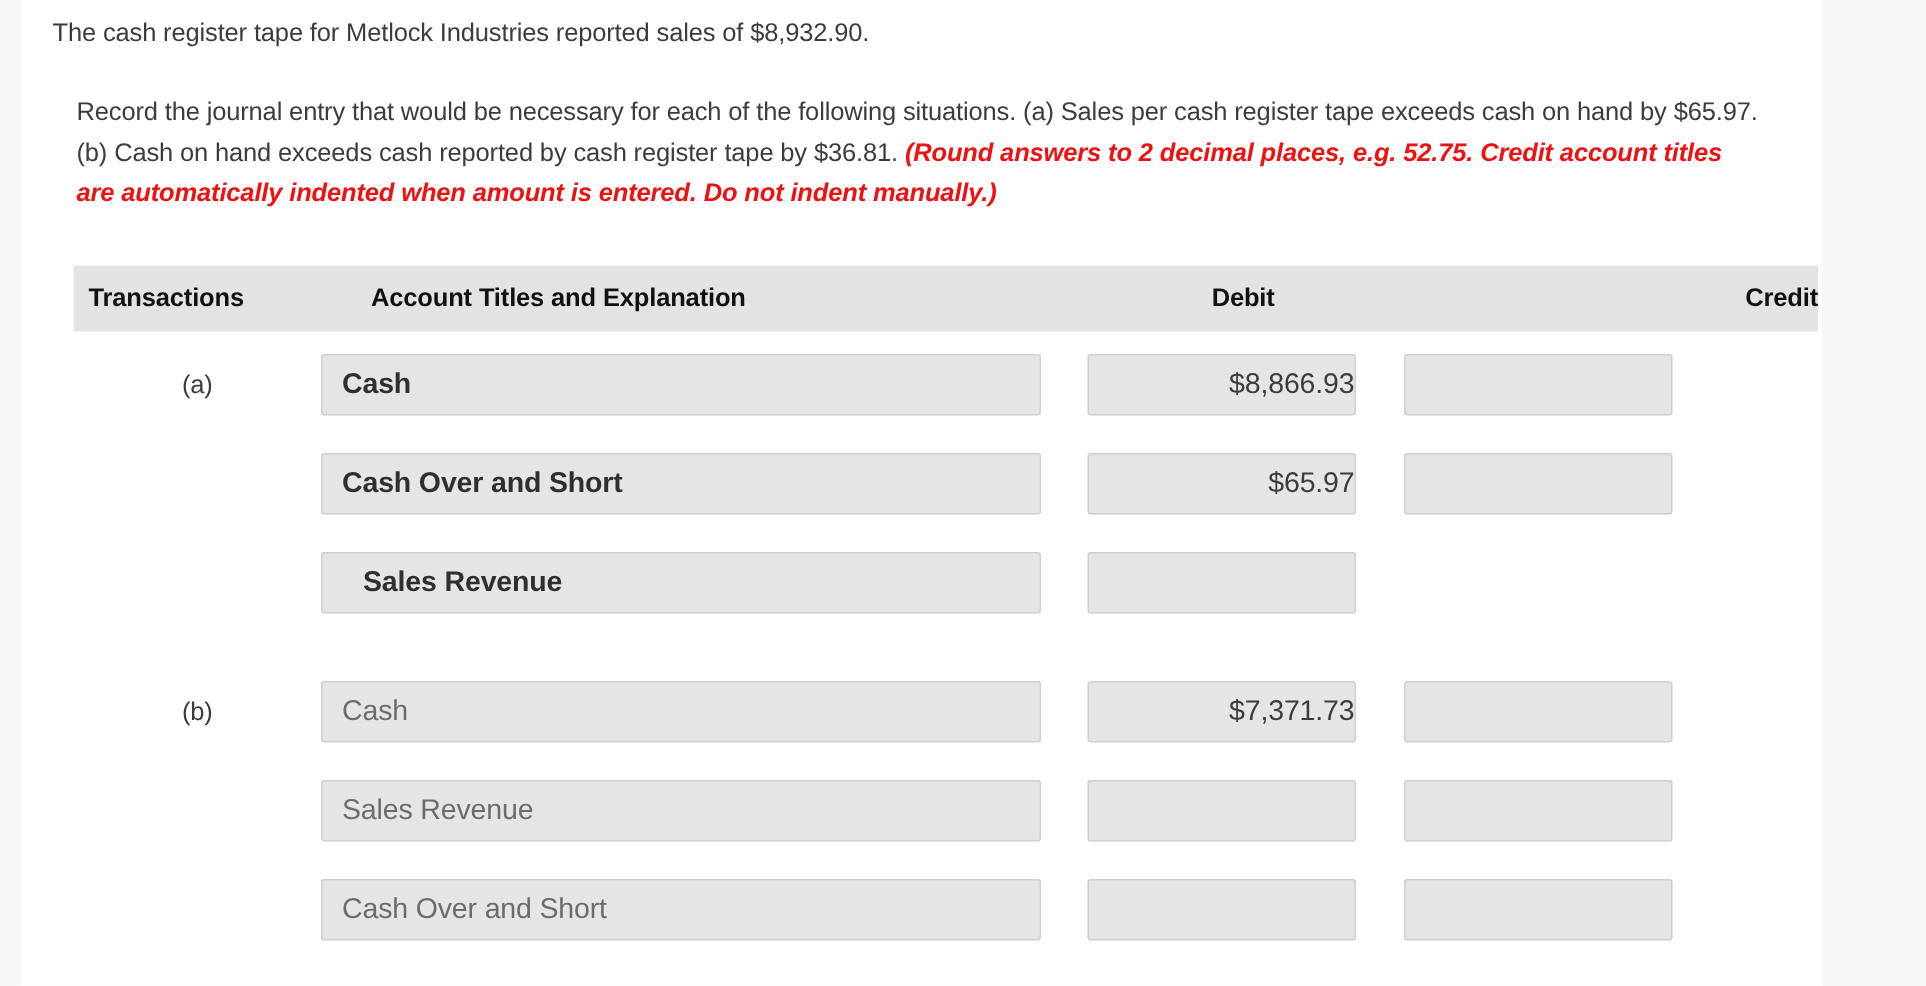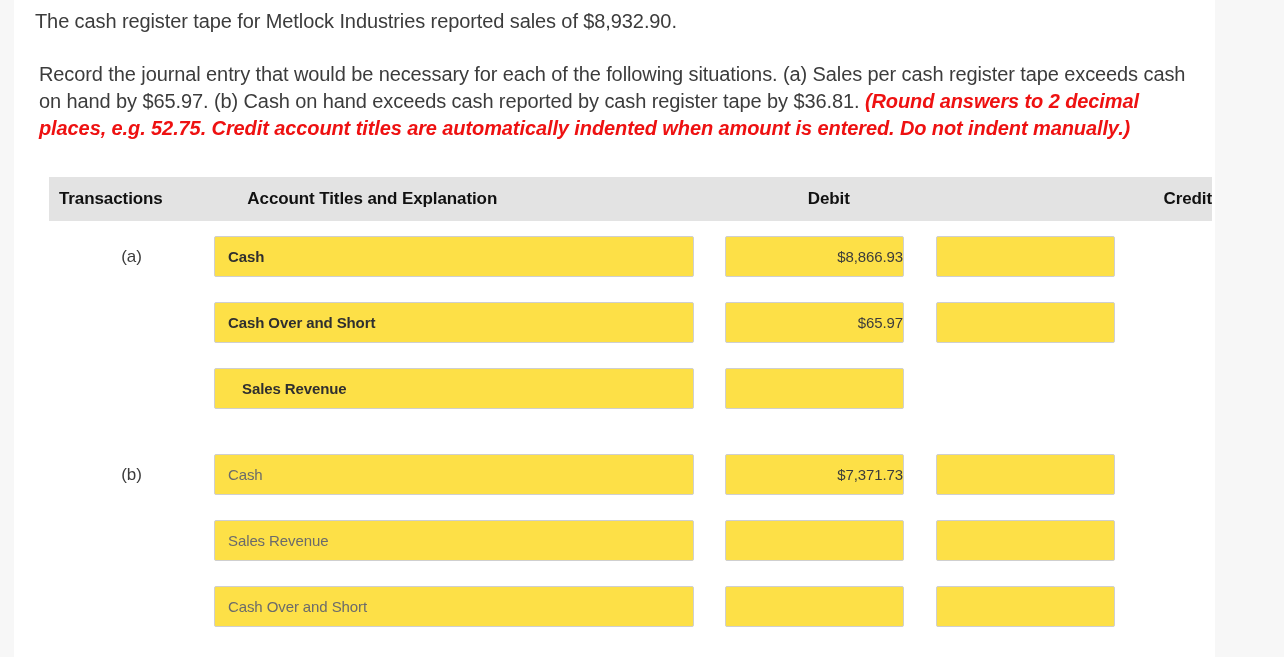--- a/index.html
+++ b/index.html
@@ -43,27 +43,27 @@
   }
 
   
   #prompt {
     position: absolute;
     left: 21px;
     top: 8px;
     width: 1158px;
   }
   .prompt-line {
-    font-size: 20px;
+    font-size: 17px;
     line-height: 27px;
     color: #3c3c3c;
     letter-spacing: -0.1px;
   }
   #prompt-para-1 { margin: 0 0 26px 0; }
-  #prompt-para-2 { margin: 4px; }
+  #prompt-para-2 { margin: 16px; }
   .emph-red {
     color: #ee1111;
     font-weight: bold;
     font-style: italic;
   }
 
   
   #journal-table {
     position: absolute;
     left: 35px;
@@ -116,25 +116,25 @@
     width: 165px;
     text-align: center;
     font-size: 17px;
     color: #3c3c3c;
     letter-spacing: -0.1px;
   }
 
   .field {
     height: 41px;
     border: 1px solid #cfcfcf;
-    background: #fde047;
+    background: #e5e5e5;
     border-radius: 2px;
     display: flex;
     align-items: center;
-    font-size: 15px;
+    font-size: 19px;
     letter-spacing: -0.1px;
     overflow: hidden;
     white-space: nowrap;
   }
   .field-account {
     width: 480px;
     padding-left: 13px;
     justify-content: flex-start;
   }
   .field-account.indented { padding-left: 27px; }

